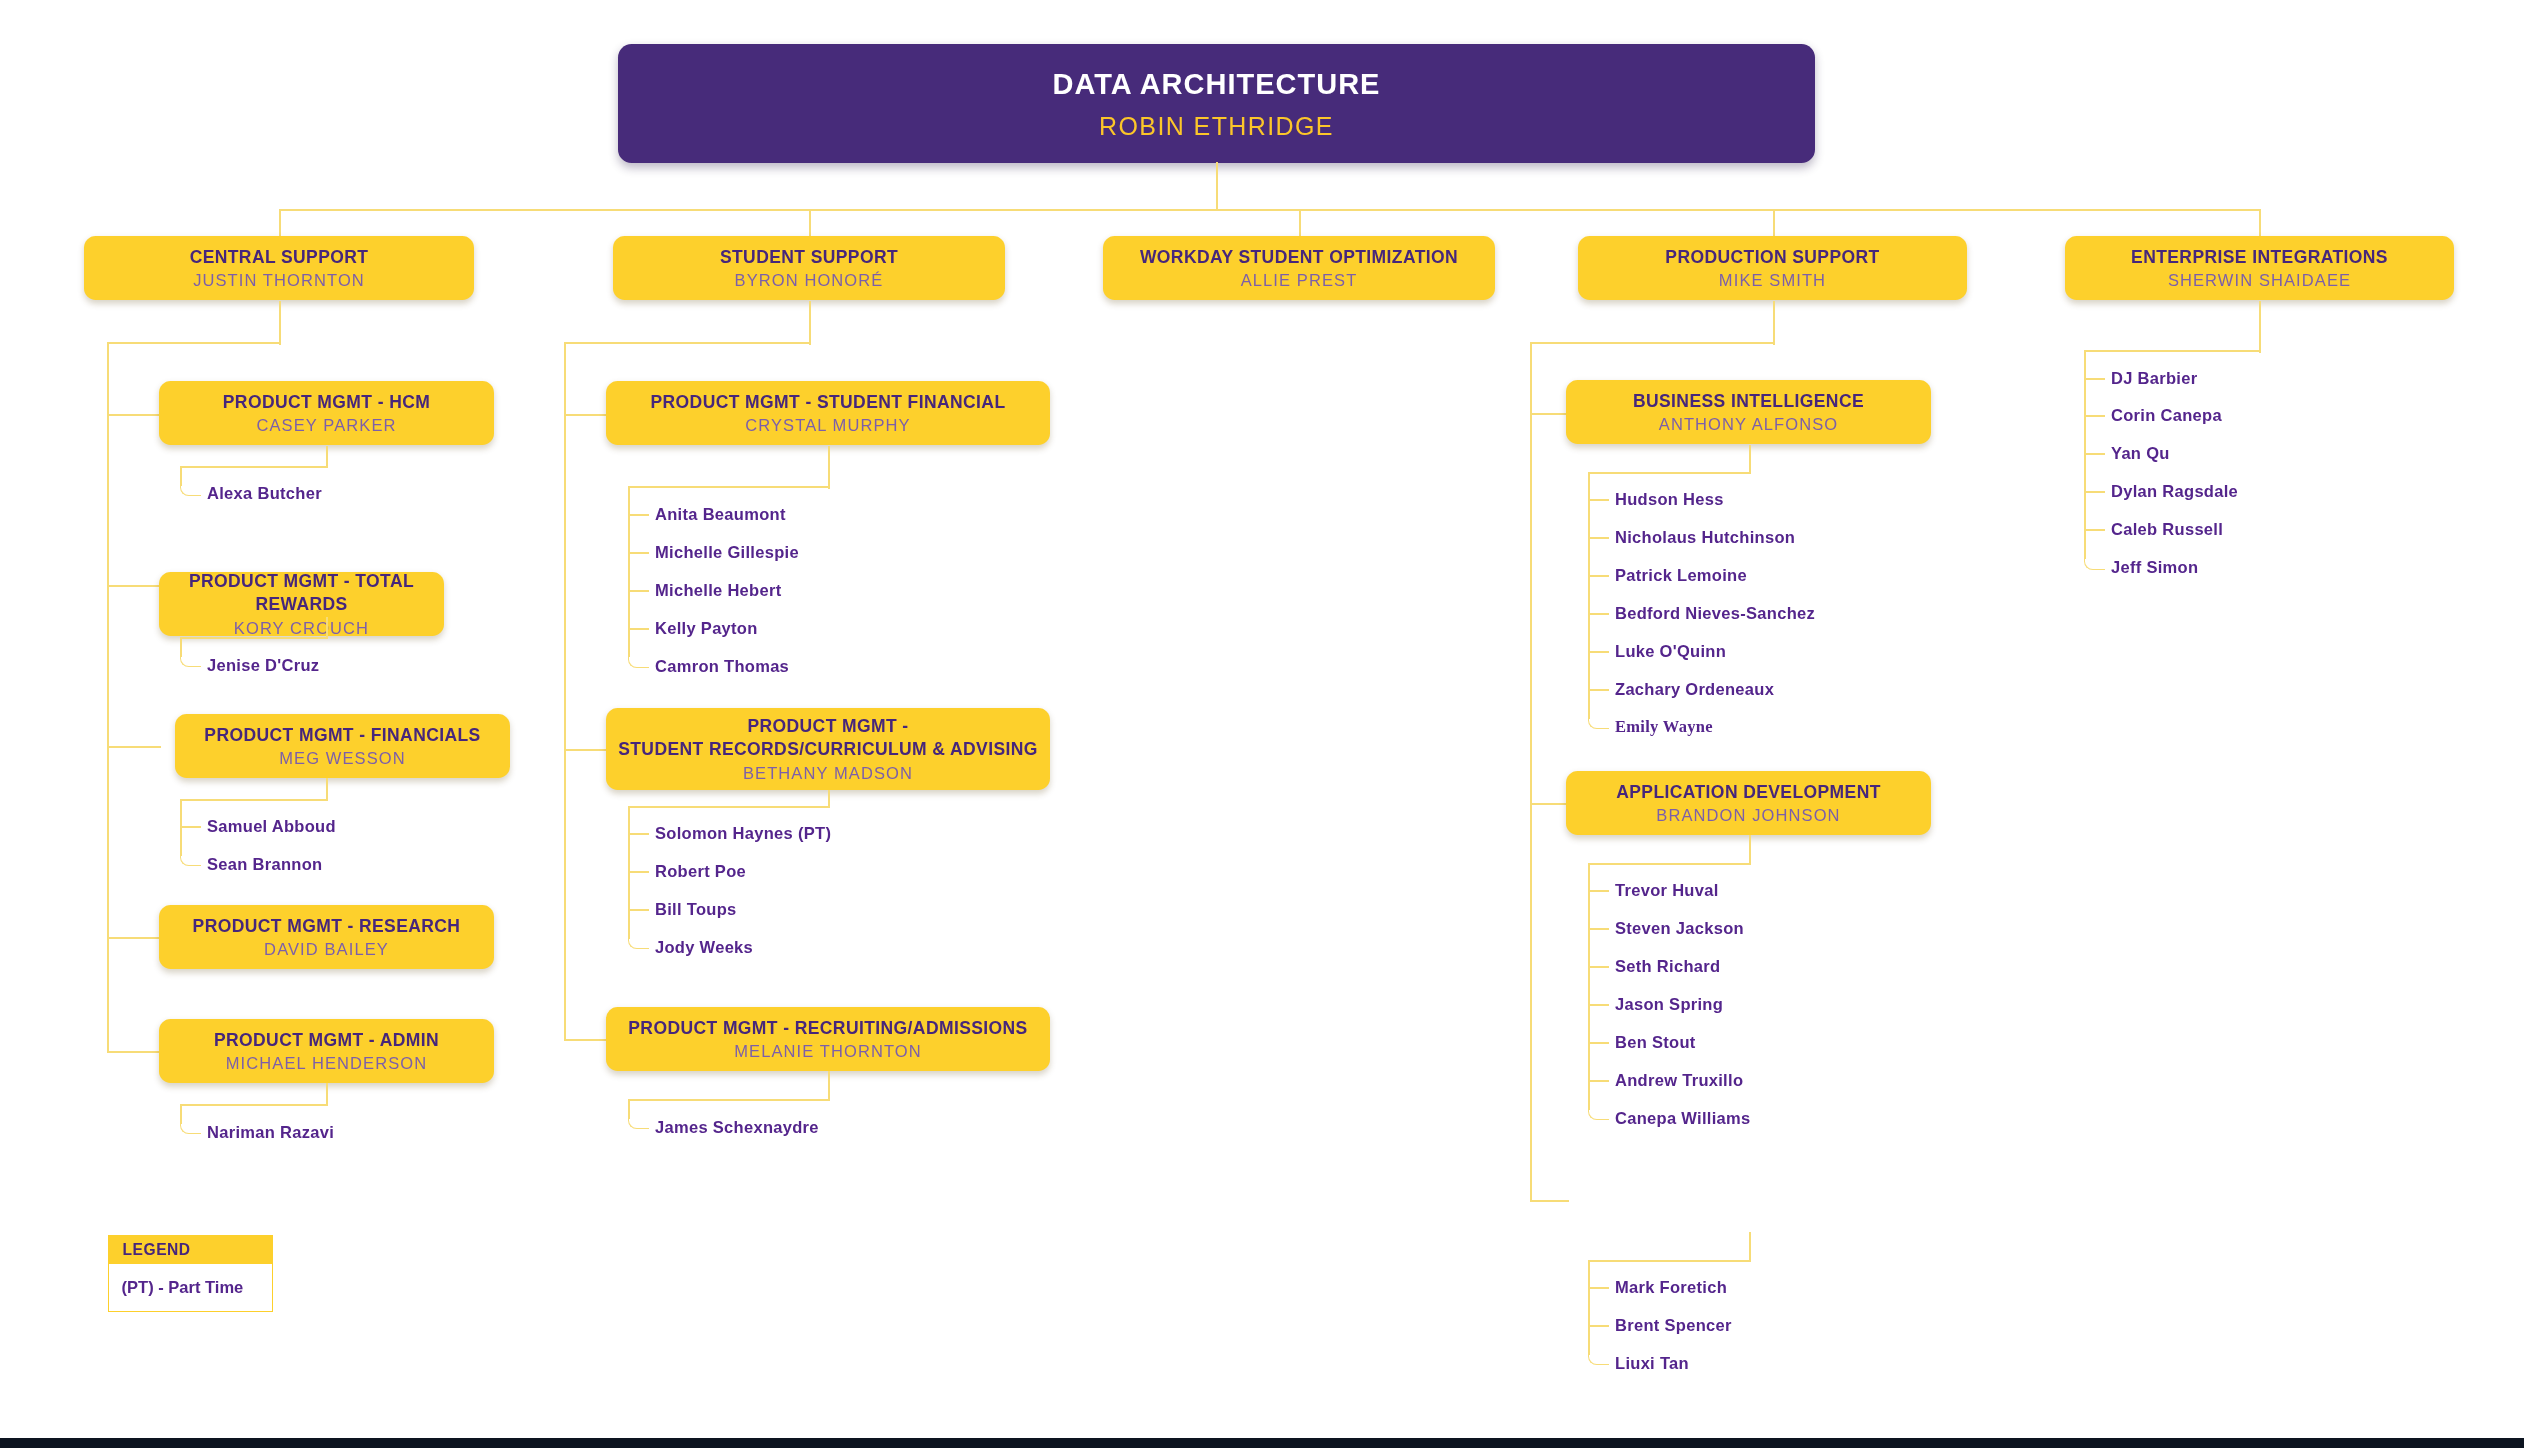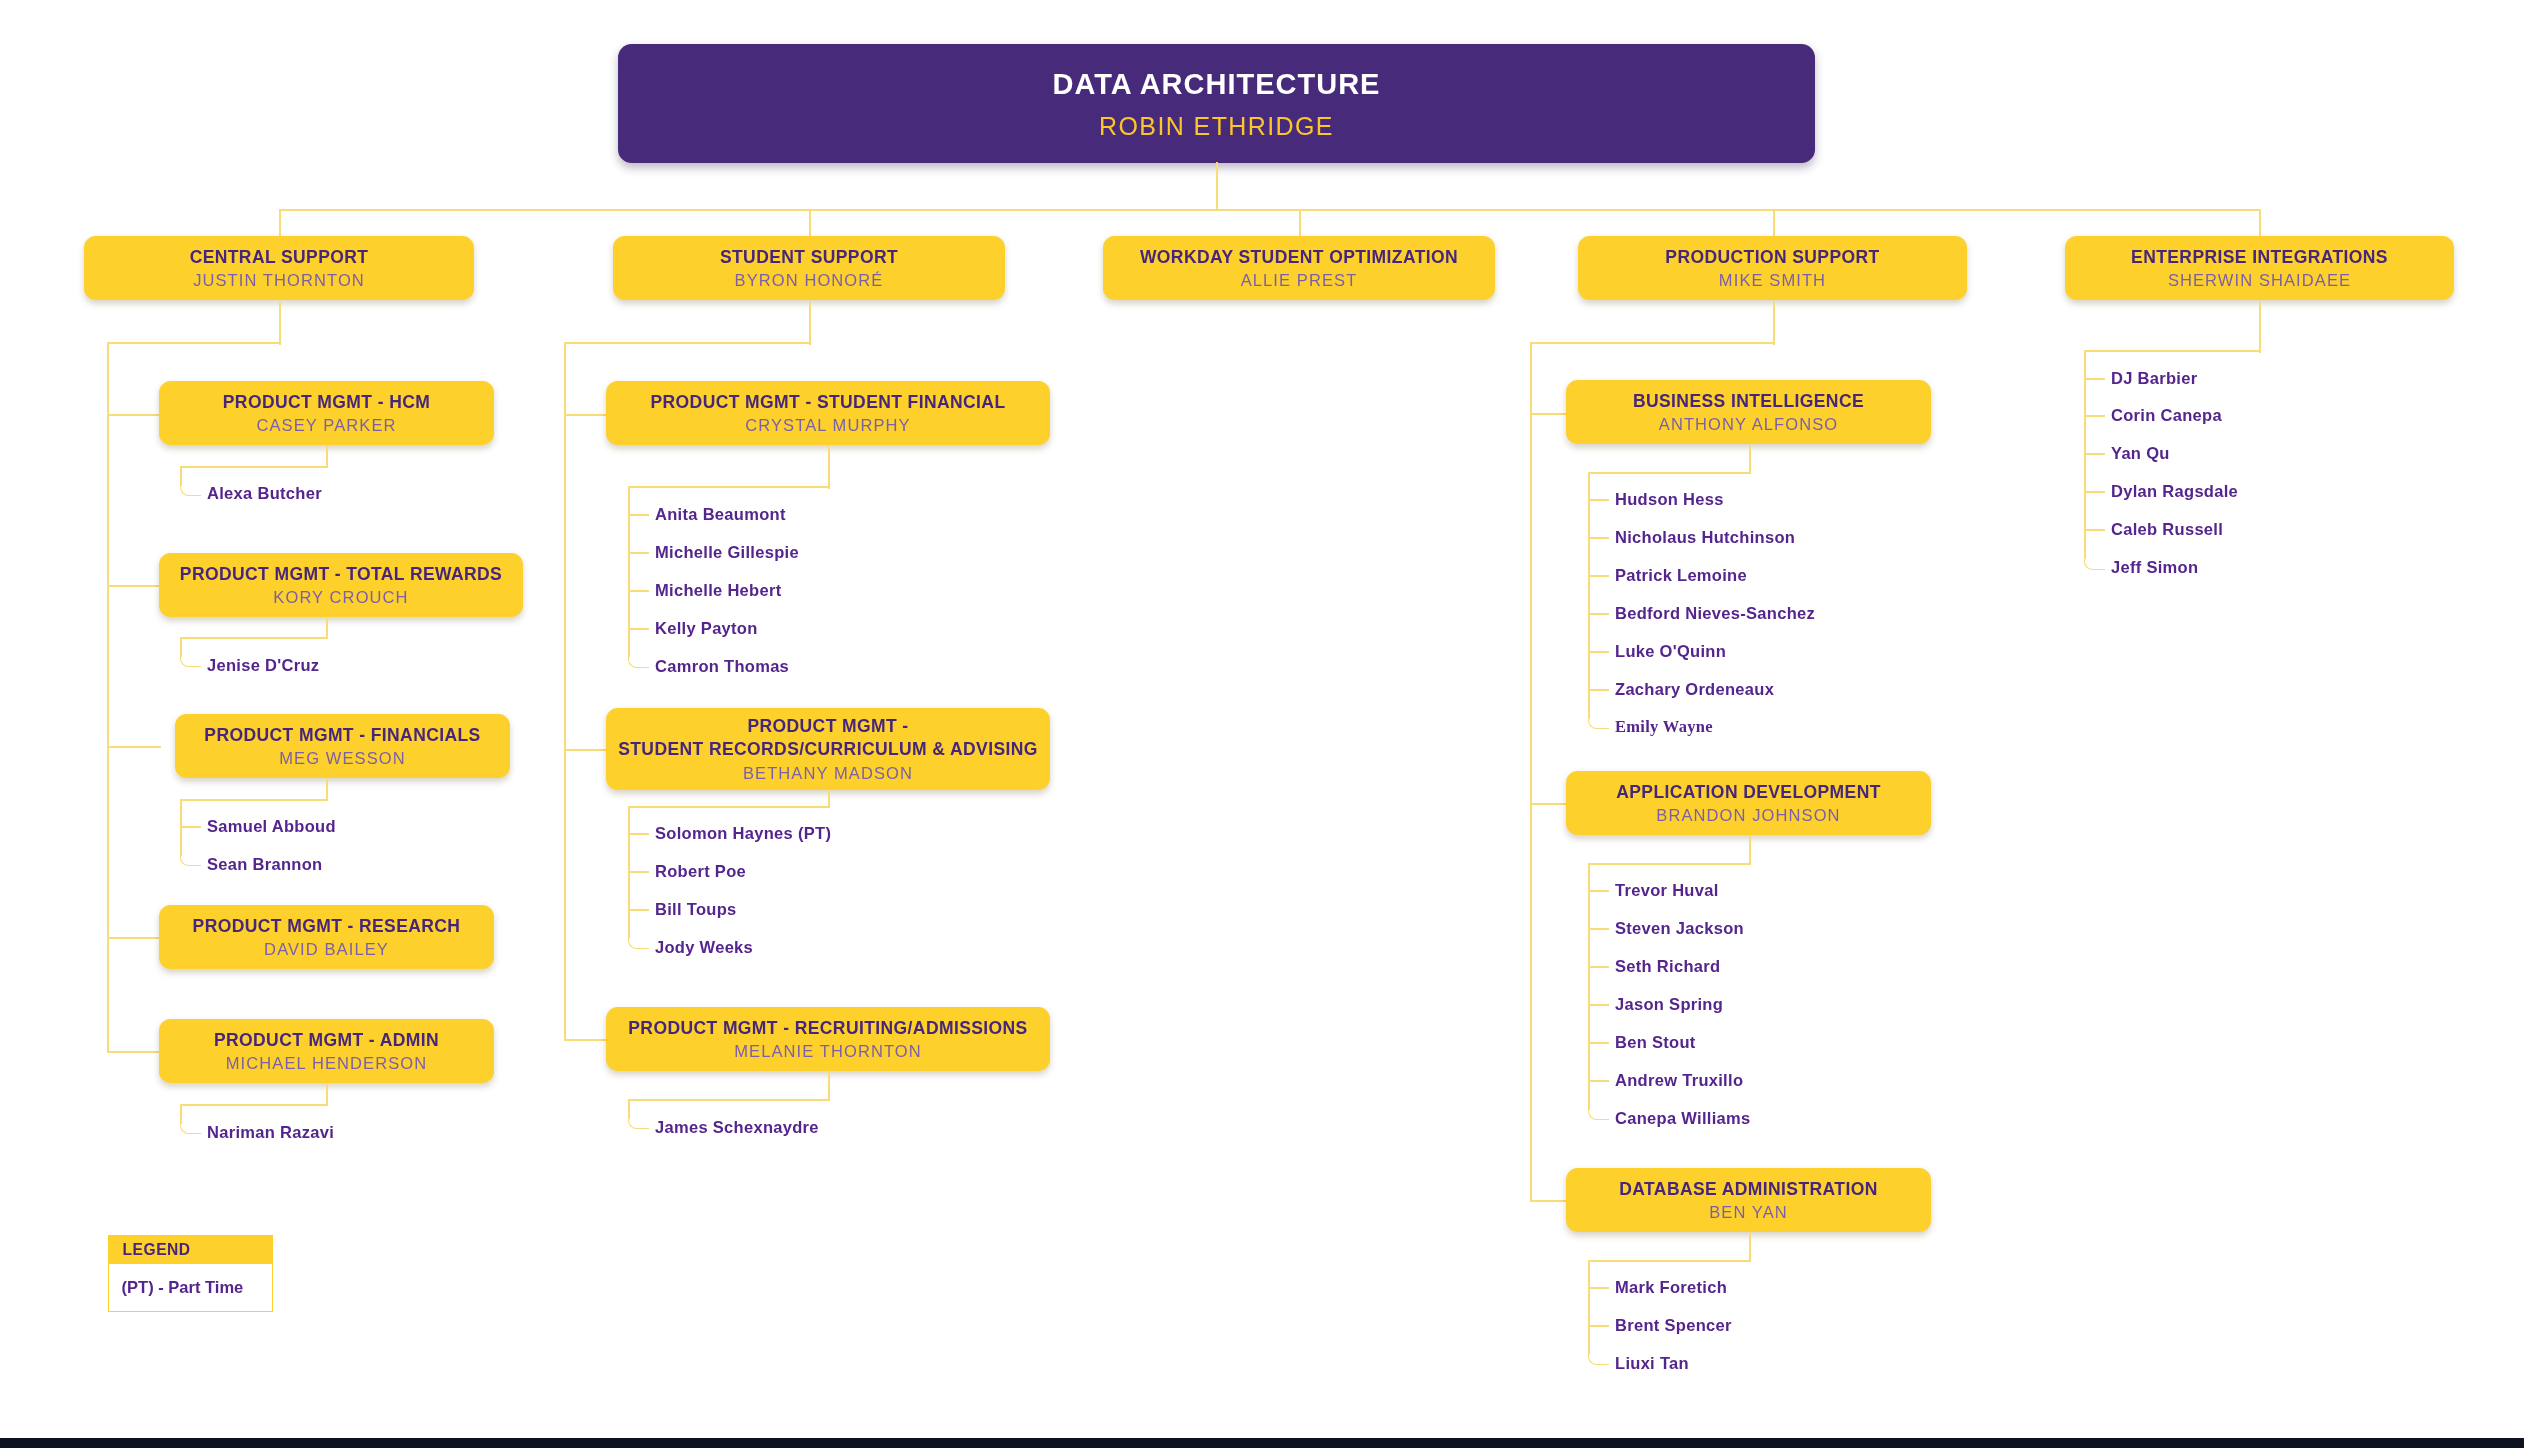--- a/index.html
+++ b/index.html
@@ -57,21 +57,21 @@
     <div class="box" style="left: 159px; top: 381px; width: 335px; height: 64px;">
       <div class="box-title">PRODUCT MGMT - HCM</div>
       <div class="box-name">CASEY PARKER</div>
     </div>
     <div class="vline" style="left: 326px; top: 446px; height: 22.4px;"></div>
     <div class="hline" style="left: 180px; top: 466px; width: 148px;"></div>
     <div class="vline" style="left: 180px; top: 466px; height: 19.5px;"></div>
     <div class="corner" style="left: 180px; top: 484px; width: 19.5px; height: 10.7px;"></div>
     <div class="member" style="left: 207px; top: 493px;">Alexa Butcher</div>
     <div class="hline" style="left: 107px; top: 585px; width: 54px;"></div>
-    <div class="box" style="left: 159px; top: 553px; width: 364px; height: 64px;">
+    <div class="box" style="left: 159px; top: 572px; width: 285px; height: 64px;">
       <div class="box-title">PRODUCT MGMT - TOTAL REWARDS</div>
       <div class="box-name">KORY CROUCH</div>
     </div>
     <div class="vline" style="left: 326px; top: 617px; height: 22.4px;"></div>
     <div class="hline" style="left: 180px; top: 637px; width: 148px;"></div>
     <div class="vline" style="left: 180px; top: 637px; height: 19.5px;"></div>
     <div class="corner" style="left: 180px; top: 655px; width: 19.5px; height: 10.7px;"></div>
     <div class="member" style="left: 207px; top: 665px;">Jenise D'Cruz</div>
     <div class="hline" style="left: 107px; top: 746px; width: 54px;"></div>
     <div class="box" style="left: 159px; top: 714px; width: 335px; height: 64px; margin-left: 16px;">
@@ -201,24 +201,20 @@
     <div class="member" style="left: 1615px; top: 966px;">Seth Richard</div>
     <div class="hline" style="left: 1588px; top: 1004px; width: 21.4px;"></div>
     <div class="member" style="left: 1615px; top: 1004px;">Jason Spring</div>
     <div class="hline" style="left: 1588px; top: 1042px; width: 21.4px;"></div>
     <div class="member" style="left: 1615px; top: 1042px;">Ben Stout</div>
     <div class="hline" style="left: 1588px; top: 1080px; width: 21.4px;"></div>
     <div class="member" style="left: 1615px; top: 1080px;">Andrew Truxillo</div>
     <div class="corner" style="left: 1588px; top: 1108px; width: 19.5px; height: 10.7px;"></div>
     <div class="member" style="left: 1615px; top: 1118px;">Canepa Williams</div>
     <div class="hline" style="left: 1530px; top: 1200px; width: 39px;"></div>
-    <div class="box" style="left: 1566px; top: 1168px; width: 365px; height: 64px;">
-      <div class="box-title">DATABASE ADMINISTRATION</div>
-      <div class="box-name">BEN YAN</div>
-    </div>
     <div class="vline" style="left: 1749px; top: 1232px; height: 30px;"></div>
     <div class="hline" style="left: 1588px; top: 1260px; width: 163px;"></div>
     <div class="vline" style="left: 1588px; top: 1260px; height: 95px;"></div>
     <div class="hline" style="left: 1588px; top: 1287px; width: 21.4px;"></div>
     <div class="member" style="left: 1615px; top: 1287px;">Mark Foretich</div>
     <div class="hline" style="left: 1588px; top: 1325px; width: 21.4px;"></div>
     <div class="member" style="left: 1615px; top: 1325px;">Brent Spencer</div>
     <div class="corner" style="left: 1588px; top: 1353px; width: 19.5px; height: 10.7px;"></div>
     <div class="member" style="left: 1615px; top: 1363px;">Liuxi Tan</div>
     <div class="box" style="left: 2065px; top: 236px; width: 389px; height: 64px;">

